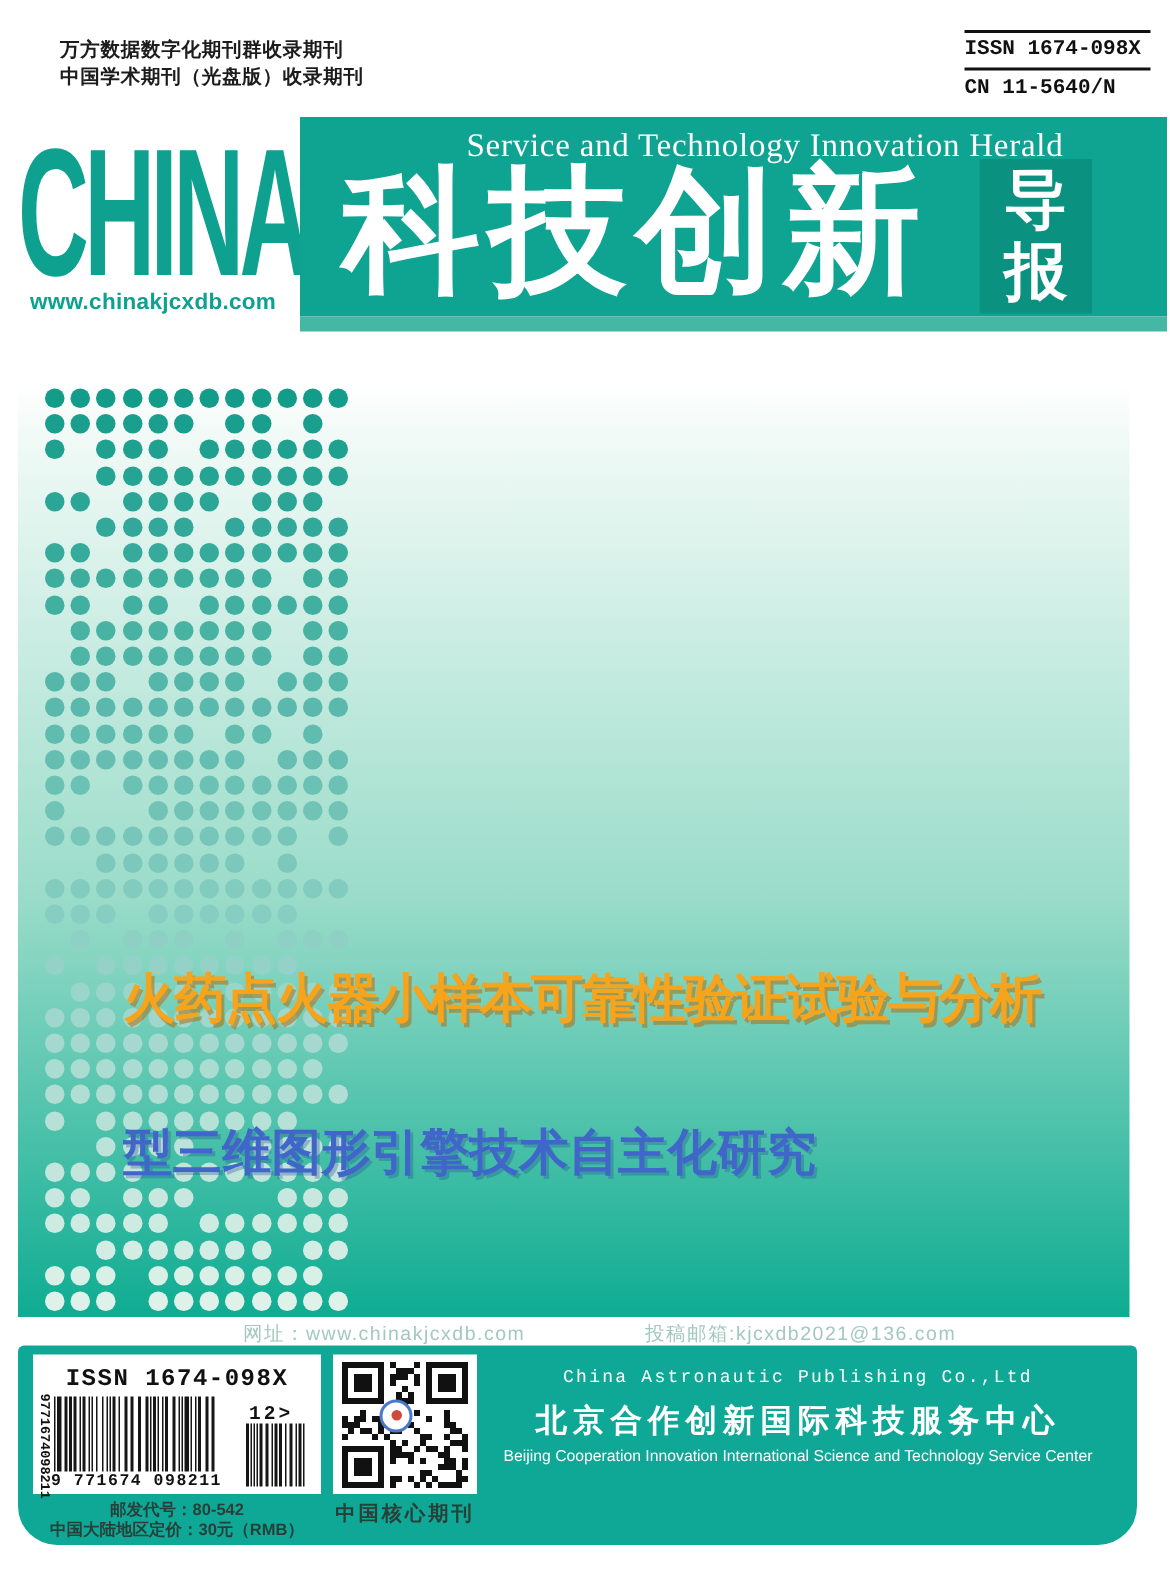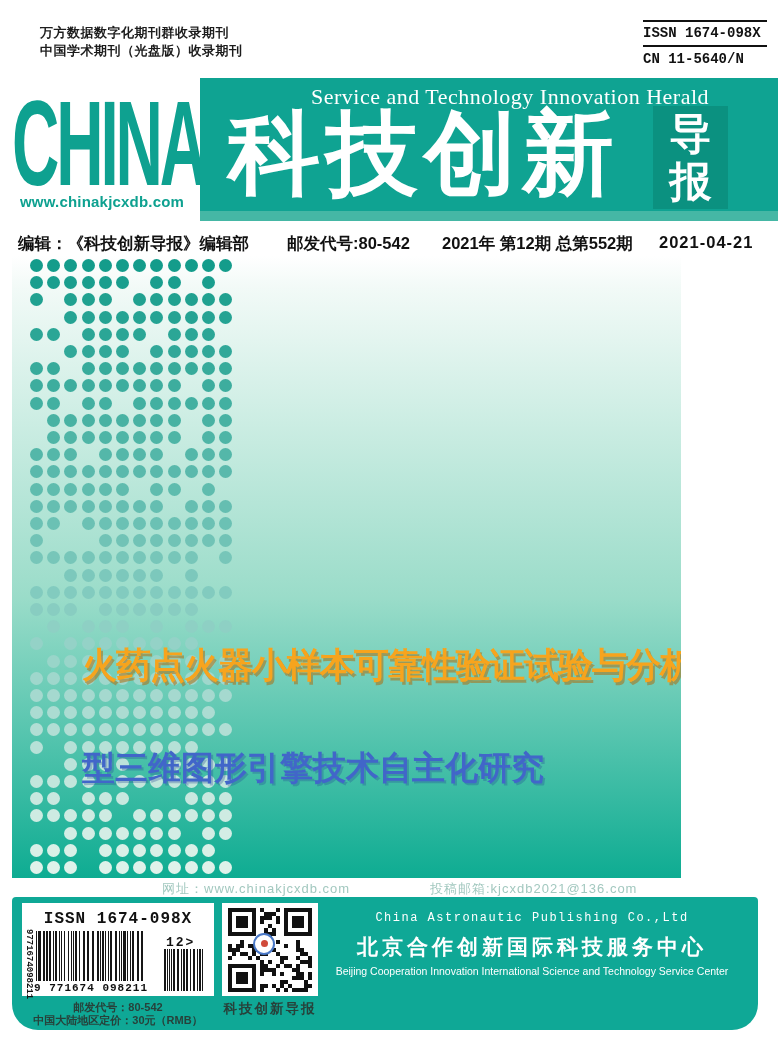--- a/index.html
+++ b/index.html
@@ -25,21 +25,21 @@
 
   
   .pub-line{position:absolute;left:0;top:233px;width:780px;height:22px;font-size:16.5px;font-weight:bold;color:#111;white-space:nowrap;}
   .pub-line span{position:absolute;top:0;}
   .pub-editor{left:18px;}
   .pub-postal{left:287px;}
   .pub-issue{left:442px;}
   .pub-date{left:659px;letter-spacing:1px;}
 
   
-  .body-area{position:absolute;left:12px;top:256px;width:669px;height:622px;background:linear-gradient(180deg,#ffffff 0%,#f2faf7 5%,#9adcc9 55%,#0eac92 100%);overflow:hidden;}
+  .body-area{position:absolute;left:12px;top:256px;width:741px;height:622px;background:linear-gradient(180deg,#ffffff 0%,#f2faf7 5%,#9adcc9 55%,#0eac92 100%);overflow:hidden;}
   .dot{position:absolute;border-radius:50%;}
 
   .title-orange{position:absolute;left:70px;top:386px;font-size:35px;font-weight:900;color:#F7A41D;letter-spacing:-1px;white-space:nowrap;text-shadow:2px 3px 0 rgba(175,110,15,.55);}
   .title-blue{position:absolute;left:70px;top:486px;font-size:33px;font-weight:900;color:#4166C9;letter-spacing:0px;line-height:51px;white-space:nowrap;text-shadow:2px 2px 0 rgba(35,70,150,.3);}
 
   
   .links-strip{position:absolute;left:12px;top:878px;width:741px;height:19px;background:#ffffff;font-size:13px;color:#A2C8BF;letter-spacing:1px;}
   .links-strip .web{position:absolute;left:150px;top:2px;}
   .links-strip .mail{position:absolute;left:418px;top:2px;}
 
@@ -88,26 +88,20 @@
   <div class="mast-box">
     <div class="mast-en">Service and Technology Innovation Herald</div>
     <div class="mast-cn">科技创新</div>
     <div class="daobao">
       <span>导</span>
       <span>报</span>
     </div>
   </div>
   <div class="mast-strip"></div>
 
-  <div class="pub-line">
-    <span class="pub-editor">编辑：《科技创新导报》编辑部</span>
-    <span class="pub-postal">邮发代号:80-542</span>
-    <span class="pub-issue">2021年 第12期 总第552期</span>
-    <span class="pub-date">2021-04-21</span>
-  </div>
 
   <div class="body-area">
     <div id="dots">
         <div class="dot" style="left: 18px; top: 3px; width: 13px; height: 13px; background: rgb(20, 156, 139);"></div>
         <div class="dot" style="left: 35.2px; top: 3px; width: 13px; height: 13px; background: rgb(20, 156, 139);"></div>
         <div class="dot" style="left: 52.4px; top: 3px; width: 13px; height: 13px; background: rgb(20, 156, 139);"></div>
         <div class="dot" style="left: 69.6px; top: 3px; width: 13px; height: 13px; background: rgb(20, 156, 139);"></div>
         <div class="dot" style="left: 86.8px; top: 3px; width: 13px; height: 13px; background: rgb(20, 156, 139);"></div>
         <div class="dot" style="left: 104px; top: 3px; width: 13px; height: 13px; background: rgb(20, 156, 139);"></div>
         <div class="dot" style="left: 121.2px; top: 3px; width: 13px; height: 13px; background: rgb(20, 156, 139);"></div>
@@ -656,21 +650,21 @@
           <b style="left: 8px; top: 8px; width: 12px; height: 12px;"></b>
           <b style="left: 56px; top: 0px; width: 28px; height: 28px;"></b>
           <b style="left: 60px; top: 4px; width: 20px; height: 20px; background: rgb(255, 255, 255);"></b>
           <b style="left: 64px; top: 8px; width: 12px; height: 12px;"></b>
           <b style="left: 0px; top: 56px; width: 28px; height: 28px;"></b>
           <b style="left: 4px; top: 60px; width: 20px; height: 20px; background: rgb(255, 255, 255);"></b>
           <b style="left: 8px; top: 64px; width: 12px; height: 12px;"></b>
         </div>
       <div class="qr-logo"></div>
     </div>
-    <div class="qr-label">科技创新导报</div>
+    <div class="qr-label">中国核心期刊</div>
 
     <div class="publisher">
       <div class="pub-en1">China Astronautic Publishing Co.,Ltd</div>
       <div class="pub-cn2">北京合作创新国际科技服务中心</div>
       <div class="pub-en2">Beijing Cooperation Innovation International Science and Technology Service Center</div>
     </div>
   </div>
 
 </div>
 

